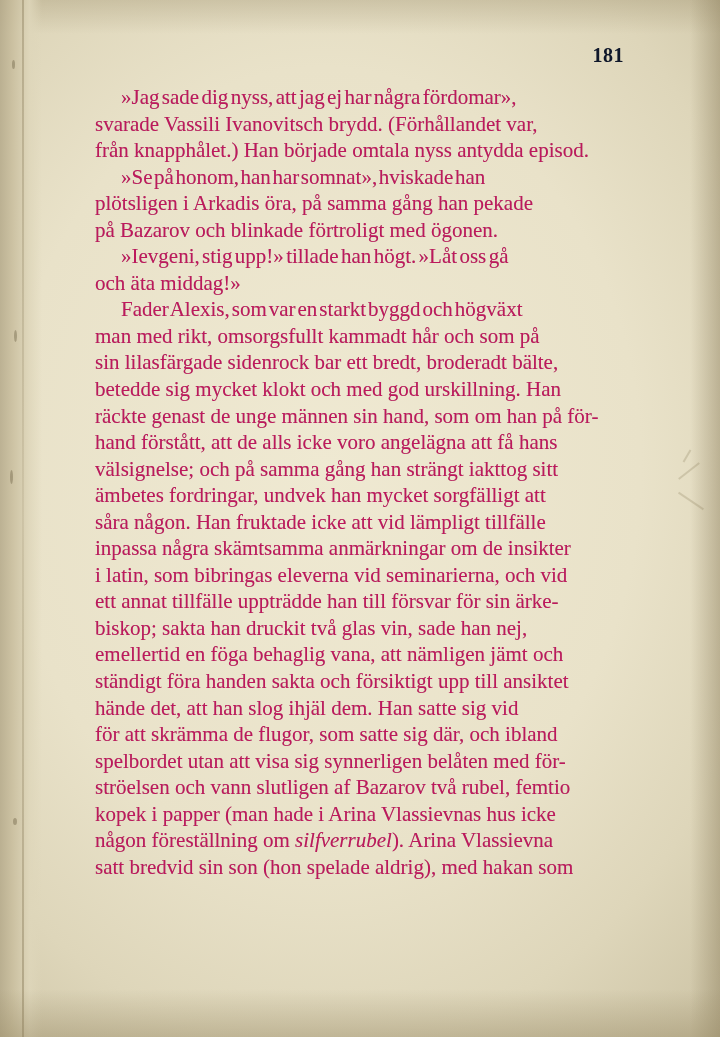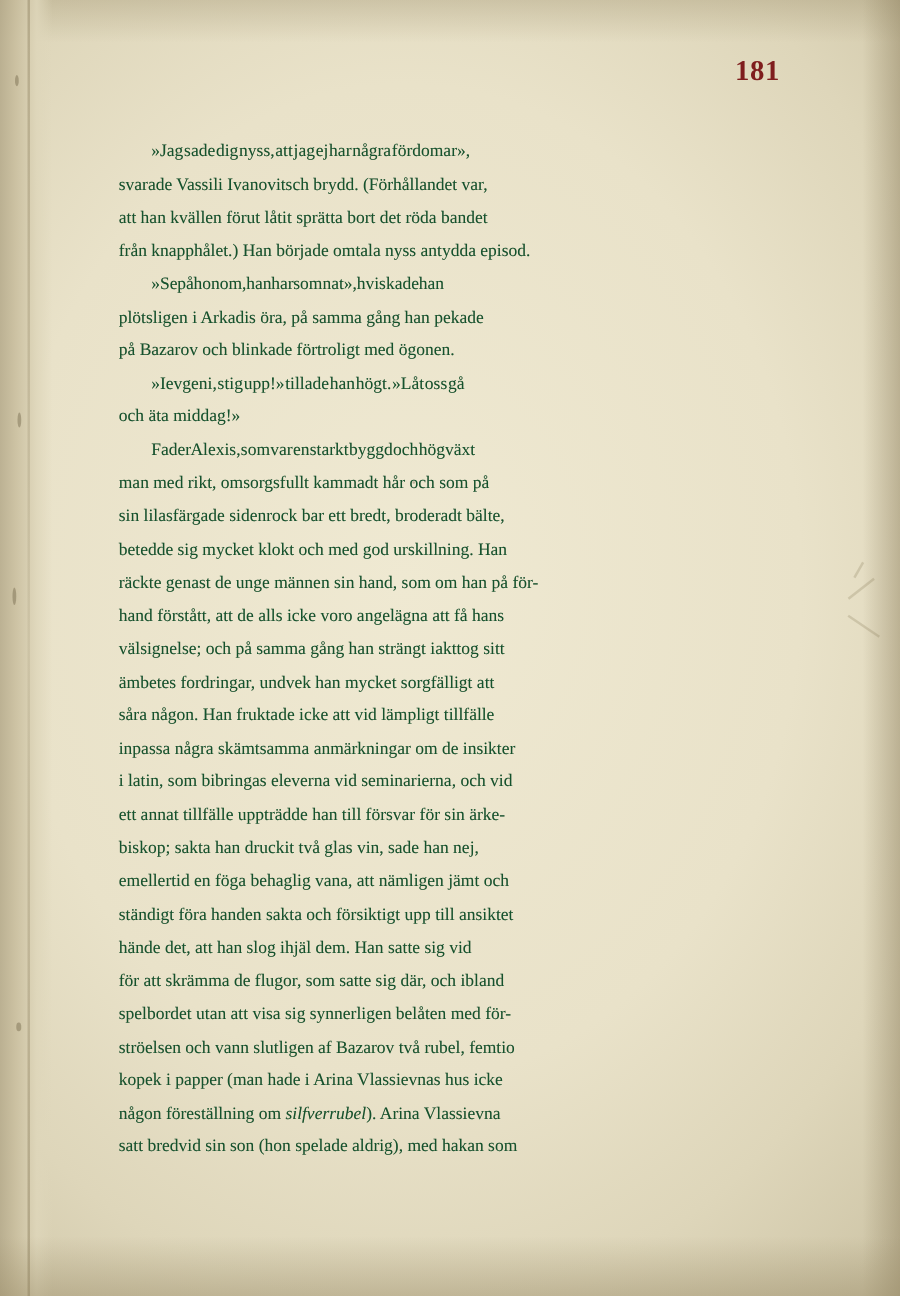--- a/index.html
+++ b/index.html
@@ -72,35 +72,34 @@
   #content {
     position: absolute;
     left: 0; top: 0;
     width: 720px; height: 1037px;
   }
 
   #page-number {
     position: absolute;
     right: 96px;
     top: 44px;
-    font-size: 23px;
+    font-size: 20px;
     font-weight: 700;
-    color: #7f1d1d;
+    color: #0f172a;
     letter-spacing: .5px;
   }
 
   #body-text {
     position: absolute;
     left: 95px;
     top: 84px;
     width: 528px;
-    color: #14532d;
-    font-size: 14px;
+    color: #be185d;
+    font-size: 21px;
     line-height: 26.55px;
-    margin-top: 25px;
   }
 
   
   .ln {
     display: block;
     white-space: nowrap;
     overflow: visible;
   }
 
   .indent {
@@ -137,21 +136,20 @@
   <div class="speck" style="left:330px; top:385px; width:2px; height:2px;"></div>
 </div>
 
 <div id="content">
 
   <div id="page-number">181</div>
 
   <div id="body-text">
       <div class="ln indent" style="word-spacing: -2.89px;">»Jag sade dig nyss, att jag ej har några fördomar»,</div>
       <div class="ln">svarade Vassili Ivanovitsch brydd.  (Förhållandet var,</div>
-      <div class="ln">att han kvällen förut låtit sprätta bort det röda bandet</div>
       <div class="ln">från knapphålet.)  Han började omtala nyss antydda episod.</div>
       <div class="ln indent" style="word-spacing: -3.71px;">»Se på honom, han har somnat», hviskade han</div>
       <div class="ln">plötsligen i Arkadis öra, på samma gång han pekade</div>
       <div class="ln">på Bazarov och blinkade förtroligt med ögonen.</div>
       <div class="ln indent" style="word-spacing: -2.89px;">»Ievgeni, stig upp!» tillade han högt.  »Låt oss gå</div>
       <div class="ln">och äta middag!»</div>
       <div class="ln indent" style="word-spacing: -3.25px;">Fader Alexis, som var en starkt byggd och högväxt</div>
       <div class="ln">man med rikt, omsorgsfullt kammadt hår och som på</div>
       <div class="ln">sin lilasfärgade sidenrock bar ett bredt, broderadt bälte,</div>
       <div class="ln">betedde sig mycket klokt och med god urskillning.  Han</div>

